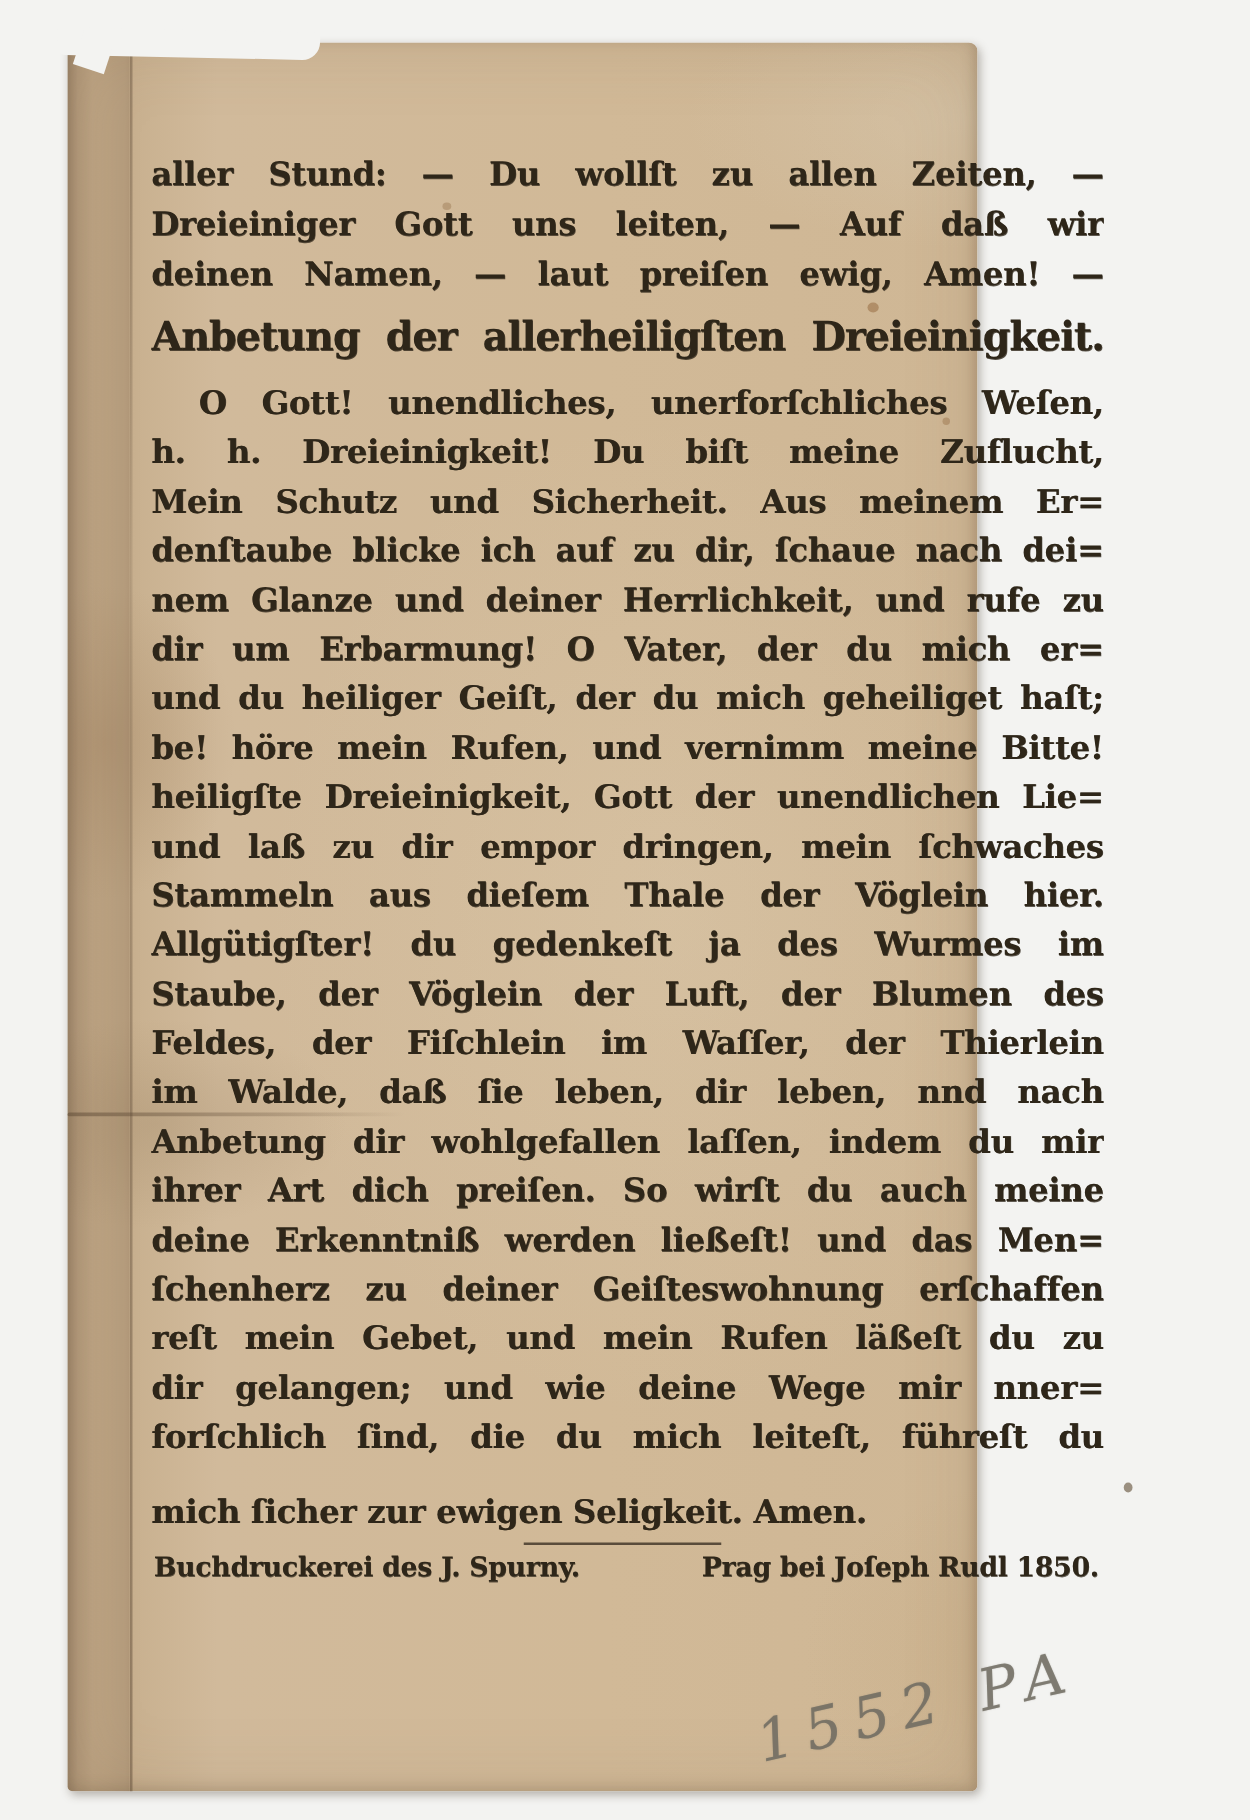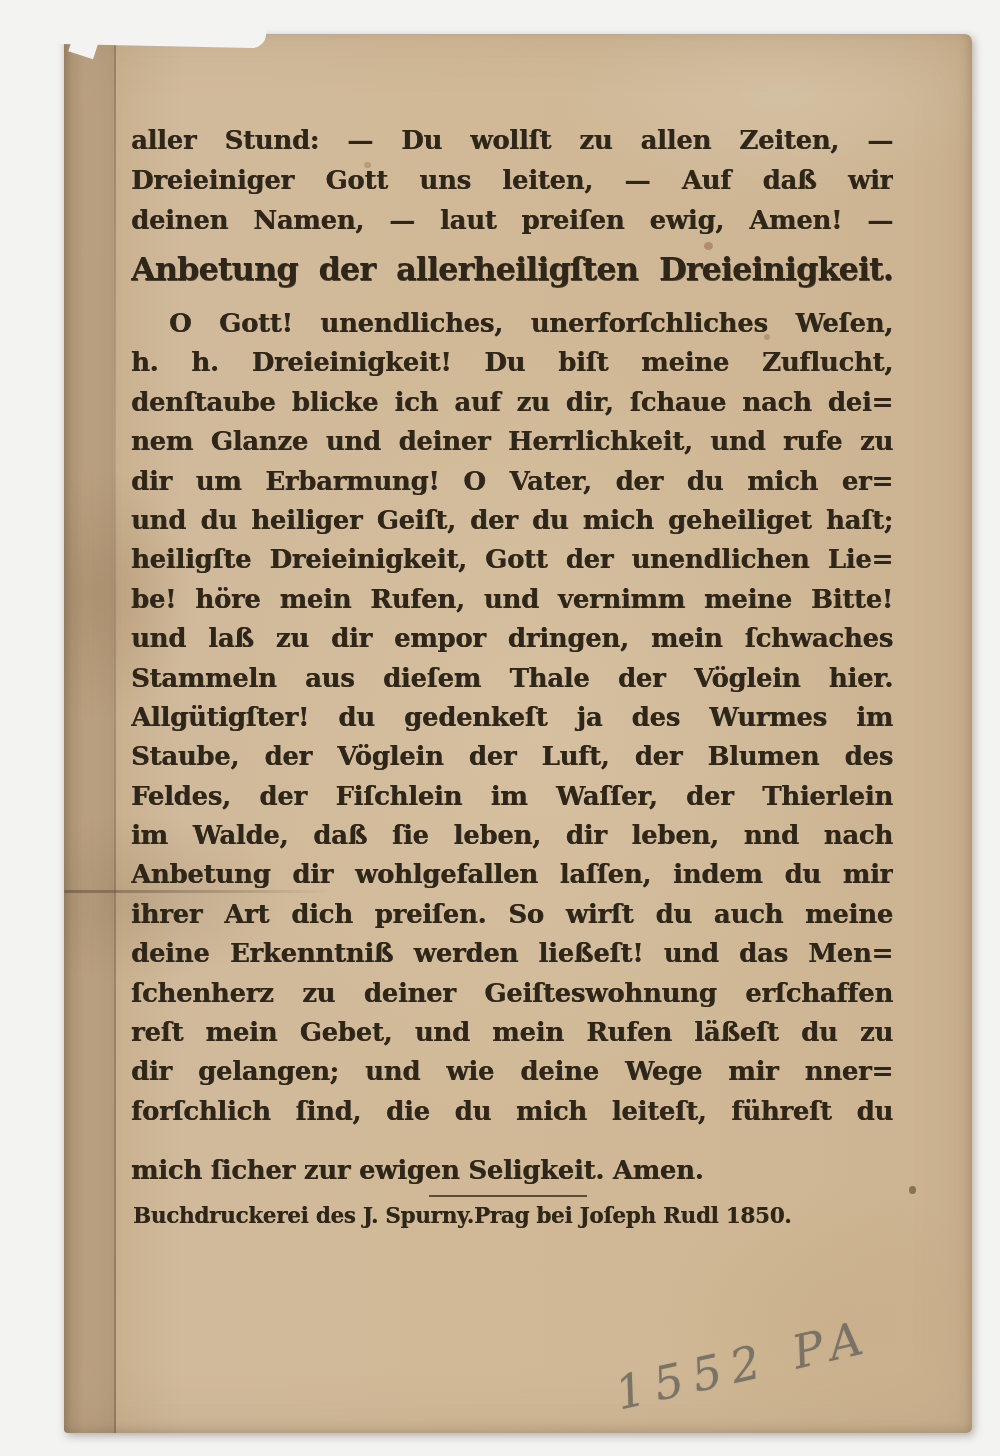--- a/index.html
+++ b/index.html
@@ -5,21 +5,21 @@
   html,body{margin:0;padding:0;}
   body{
     width:1000px;height:1456px;
     background:#f3f3f1;
     font-family:"DejaVu Serif","Liberation Serif",serif;
     overflow:hidden;position:relative;
   }
   .scan{position:absolute;inset:0;}
   
   .paper{
-    position:absolute;left:64px;top:34px;width:908px;height:1399px;
+    position:absolute;left:54px;top:34px;width:728px;height:1399px;
     background:
       radial-gradient(ellipse 150px 180px at 30px 560px, rgba(140,105,70,.25), rgba(140,105,70,0) 70%),
       radial-gradient(ellipse 220px 120px at 70px 865px, rgba(120,95,65,.18), rgba(120,95,65,0) 70%),
       radial-gradient(ellipse 300px 140px at 720px 60px, rgba(215,200,175,.5), rgba(215,200,175,0) 75%),
       radial-gradient(ellipse 260px 200px at 770px 1290px, rgba(175,140,85,.13), rgba(175,140,85,0) 70%),
       radial-gradient(ellipse 400px 500px at 480px 700px, rgba(222,205,178,.35), rgba(222,205,178,0) 80%),
       linear-gradient(90deg,#b49b7d 0px,#c2a988 30px,#c9b190 55px,#d1ba9b 120px,#d1b997 430px,#cfb795 720px,#cbb290 100%);
     border-radius:4px 7px 5px 4px;
     box-shadow:2px 3px 8px rgba(60,50,35,.35), inset 0 0 60px rgba(120,95,65,.18), inset -3px -3px 10px rgba(100,80,55,.25);
   }
@@ -66,21 +66,21 @@
     letter-spacing:-1px;margin:0;
     text-align:justify;text-align-last:justify;
     text-shadow:.5px .5px .5px rgba(46,38,25,.8);
     overflow:hidden;
   }
   .rule{
     width:158px;height:2px;margin:4px 0 2px 298px;
     background:rgba(50,40,28,.75);
   }
   .imprint{
-    display:flex;
+    display:flex;justify-content:space-between;
     height:36px;line-height:34px;font-size:21.5px;font-weight:700;
     letter-spacing:-.3px;padding:0 4px 0 2px;
     text-shadow:.3px .3px .3px rgba(46,38,25,.7);
   }
   
   .pencil{
     position:absolute;left:548px;top:1296px;width:330px;
     font-family:"DejaVu Serif","Liberation Serif",serif;
     font-style:italic;font-size:46px;font-weight:400;
     color:rgba(110,106,96,.78);
@@ -106,26 +106,27 @@
 
     <div class="textblock">
       <div class="line">aller Stund: — Du wollſt zu allen Zeiten, —</div>
       <div class="line">Dreieiniger Gott uns leiten, — Auf daß wir</div>
       <div class="line">deinen Namen, — laut preiſen ewig, Amen! —</div>
 
       <h1 class="heading">Anbetung der allerheiligſten Dreieinigkeit.</h1>
 
       <div class="line bline indent">O Gott! unendliches, unerforſchliches Weſen,</div>
       <div class="line bline">h. h. Dreieinigkeit! Du biſt meine Zuflucht,</div>
+      <div class="line bline">Mein Schutz und Sicherheit. Aus meinem Er=</div>
       <div class="line bline">denſtaube blicke ich auf zu dir, ſchaue nach dei=</div>
       <div class="line bline">nem Glanze und deiner Herrlichkeit, und rufe zu</div>
       <div class="line bline">dir um Erbarmung! O Vater, der du mich er=</div>
       <div class="line bline">und du heiliger Geiſt, der du mich geheiliget haſt;</div>
+      <div class="line bline">be! höre mein Rufen, und vernimm meine Bitte!</div>
       <div class="line bline">heiligſte Dreieinigkeit, Gott der unendlichen Lie=</div>
-      <div class="line bline">be! höre mein Rufen, und vernimm meine Bitte!</div>
       <div class="line bline">und laß zu dir empor dringen, mein ſchwaches</div>
       <div class="line bline">Stammeln aus dieſem Thale der Vöglein hier.</div>
       <div class="line bline">Allgütigſter! du gedenkeſt ja des Wurmes im</div>
       <div class="line bline">Staube, der Vöglein der Luft, der Blumen des</div>
       <div class="line bline">Feldes, der Fiſchlein im Waſſer, der Thierlein</div>
       <div class="line bline">im Walde, daß ſie leben, dir leben, nnd nach</div>
       <div class="line bline">Anbetung dir wohlgefallen laſſen, indem du mir</div>
       <div class="line bline">ihrer Art dich preiſen. So wirſt du auch meine</div>
       <div class="line bline">deine Erkenntniß werden ließeſt! und das Men=</div>
       <div class="line bline">ſchenherz zu deiner Geiſteswohnung erſchaffen</div>

